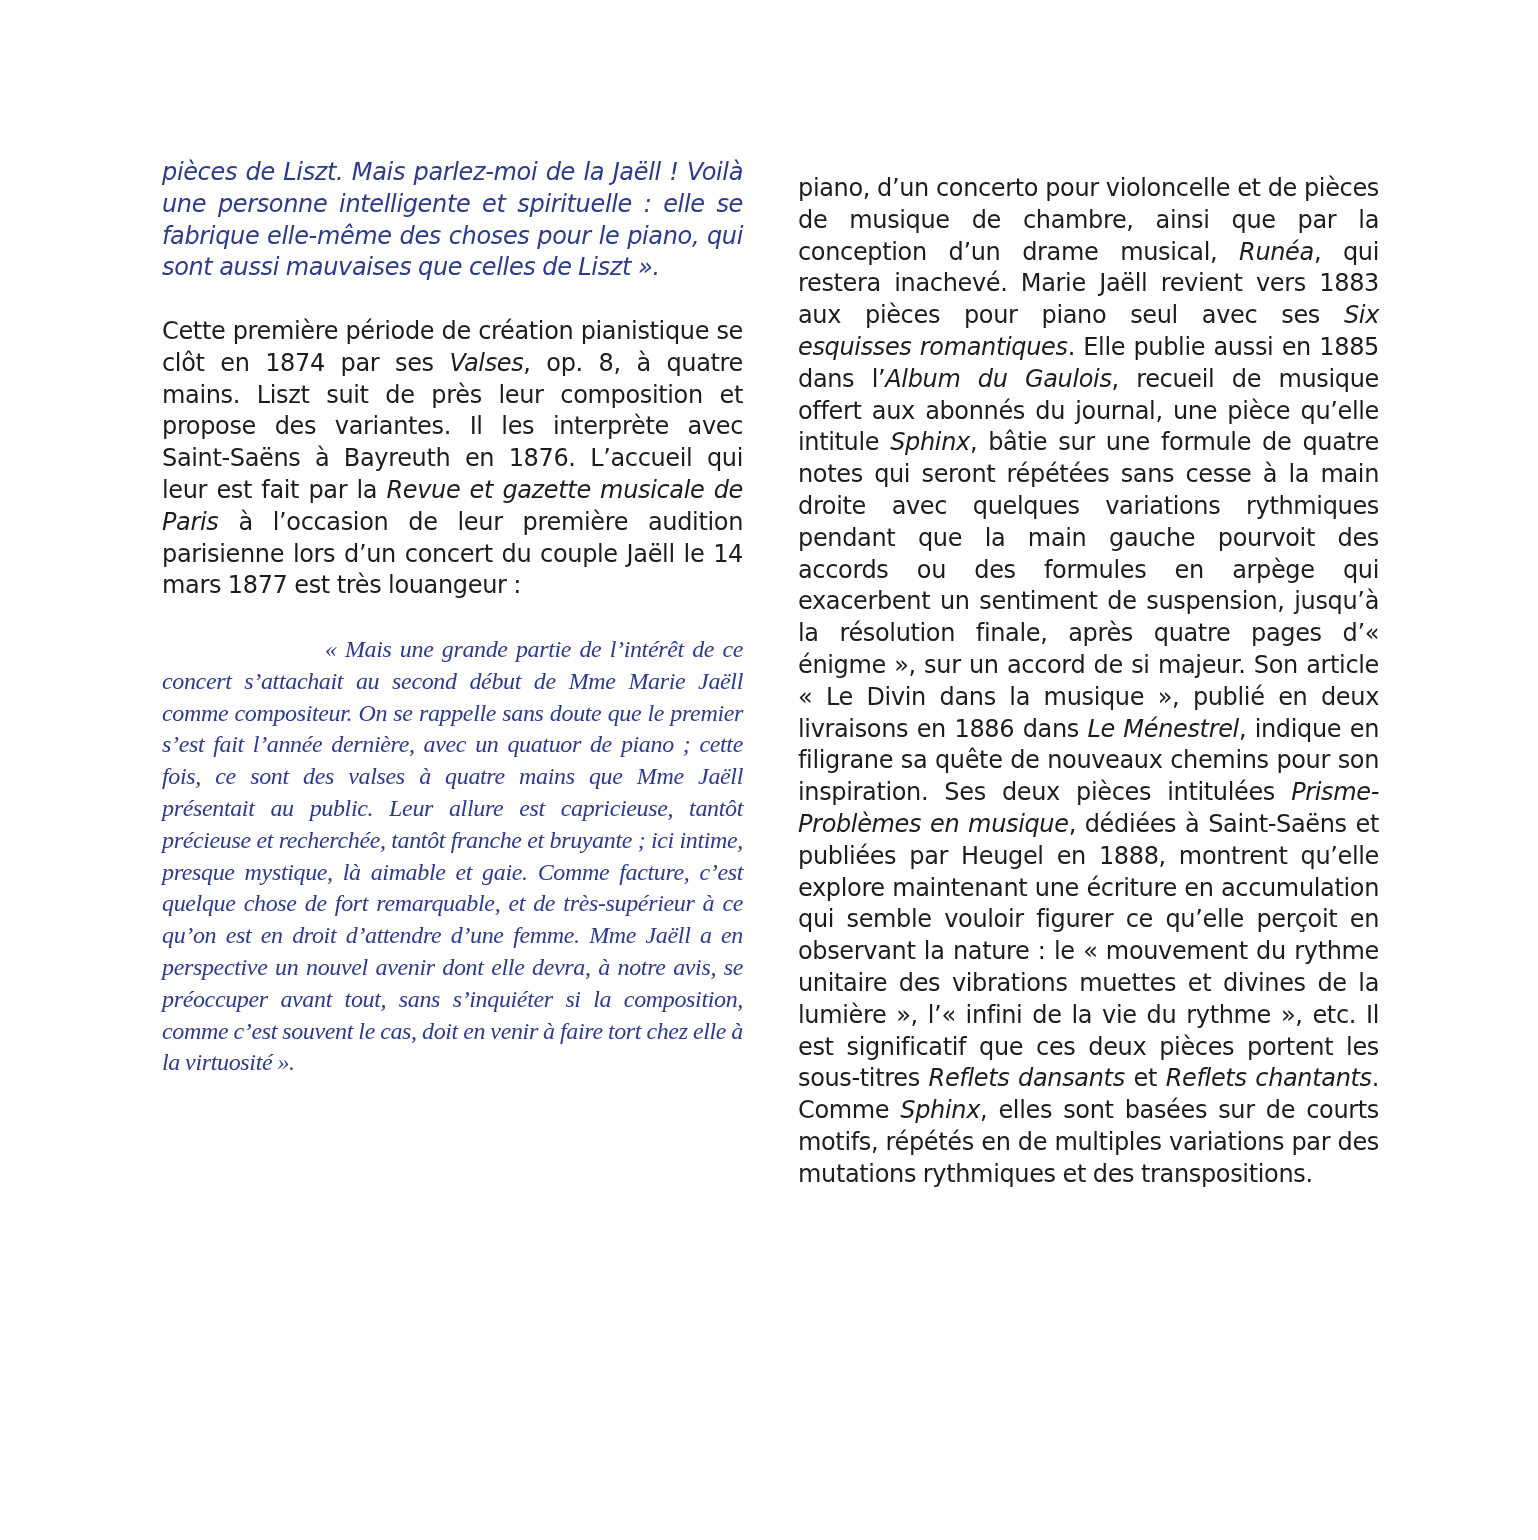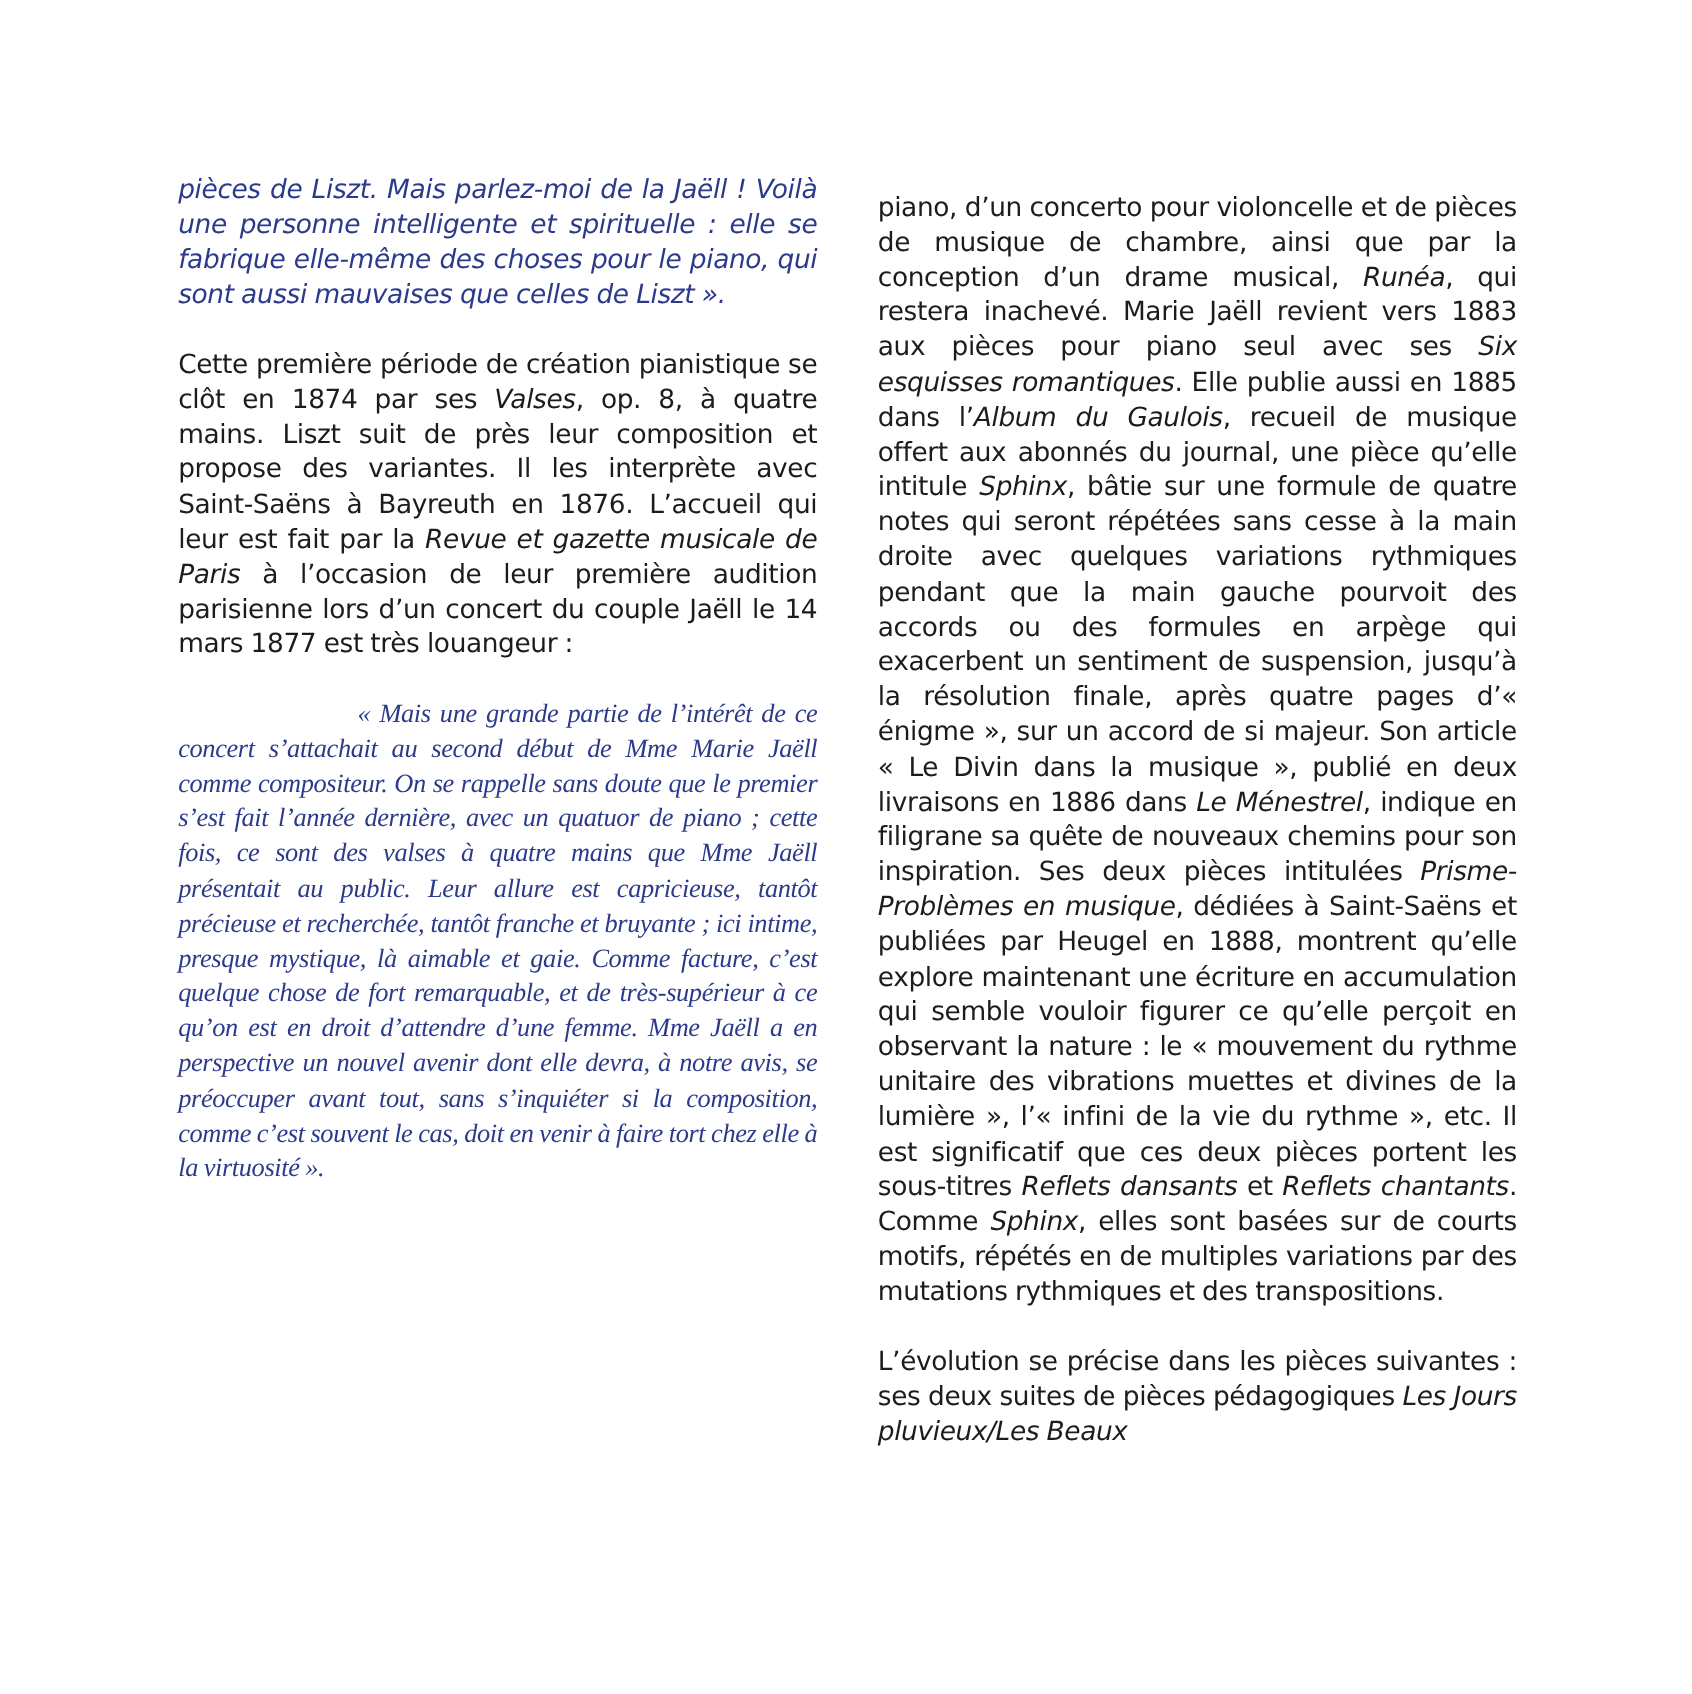--- a/index.html
+++ b/index.html
@@ -50,14 +50,13 @@
 
   <p class="para"><span>Cette première période de création pianistique se clôt en 1874 par ses </span><span class="it">Valses</span><span>, op. 8, à quatre mains. Liszt suit de près leur composition et propose des variantes. Il les interprète avec Saint-Saëns à Bayreuth en 1876. L’accueil qui leur est fait par la </span><span class="it">Revue et gazette musicale de Paris</span><span> à l’occasion de leur première audition parisienne lors d’un concert du couple Jaëll le 14 mars 1877 est très louangeur :</span></p>
 
   <p class="para quote indent-quote">« Mais une grande partie de l’intérêt de ce concert s’attachait au second début de Mme Marie Jaëll comme compositeur. On se rappelle sans doute que le premier s’est fait l’année dernière, avec un quatuor de piano ; cette fois, ce sont des valses à quatre mains que Mme Jaëll présentait au public. Leur allure est capricieuse, tantôt précieuse et recherchée, tantôt franche et bruyante ; ici intime, presque mystique, là aimable et gaie. Comme facture, c’est quelque chose de fort remarquable, et de très-supérieur à ce qu’on est en droit d’attendre d’une femme. Mme Jaëll a en perspective un nouvel avenir dont elle devra, à notre avis, se préoccuper avant tout, sans s’inquiéter si la composition, comme c’est souvent le cas, doit en venir à faire tort chez elle à la virtuosité ».</p>
 
 </div>
 
 <div class="column" id="col-right">
   <p class="para"><span>piano, d’un concerto pour violoncelle et de pièces de musique de chambre, ainsi que par la conception d’un drame musical, </span><span class="it">Runéa</span><span>, qui restera inachevé. Marie Jaëll revient vers 1883 aux pièces pour piano seul avec ses </span><span class="it">Six esquisses romantiques</span><span>. Elle publie aussi en 1885 dans l’</span><span class="it">Album du Gaulois</span><span>, recueil de musique offert aux abonnés du journal, une pièce qu’elle intitule </span><span class="it">Sphinx</span><span>, bâtie sur une formule de quatre notes qui seront répétées sans cesse à la main droite avec quelques variations rythmiques pendant que la main gauche pourvoit des accords ou des formules en arpège qui exacerbent un sentiment de suspension, jusqu’à la résolution finale, après quatre pages d’« énigme », sur un accord de si majeur. Son article « Le Divin dans la musique », publié en deux livraisons en 1886 dans </span><span class="it">Le Ménestrel</span><span>, indique en filigrane sa quête de nouveaux chemins pour son inspiration. Ses deux pièces intitulées </span><span class="it">Prisme-Problèmes en musique</span><span>, dédiées à Saint-Saëns et publiées par Heugel en 1888, montrent qu’elle explore maintenant une écriture en accumulation qui semble vouloir figurer ce qu’elle perçoit en observant la nature : le « mouvement du rythme unitaire des vibrations muettes et divines de la lumière », l’« infini de la vie du rythme », etc. Il est significatif que ces deux pièces portent les sous-titres </span><span class="it">Reflets dansants</span><span> et </span><span class="it">Reflets chantants</span><span>. Comme </span><span class="it">Sphinx</span><span>, elles sont basées sur de courts motifs, répétés en de multiples variations par des mutations rythmiques et des transpositions.</span></p>
 
-  <p class="para"><span>L’évolution se précise dans les pièces suivantes : ses deux suites de pièces pédagogiques </span><span class="it">Les Jours pluvieux/Les Beaux</span></p>
 </div>
 
 </body></html>

